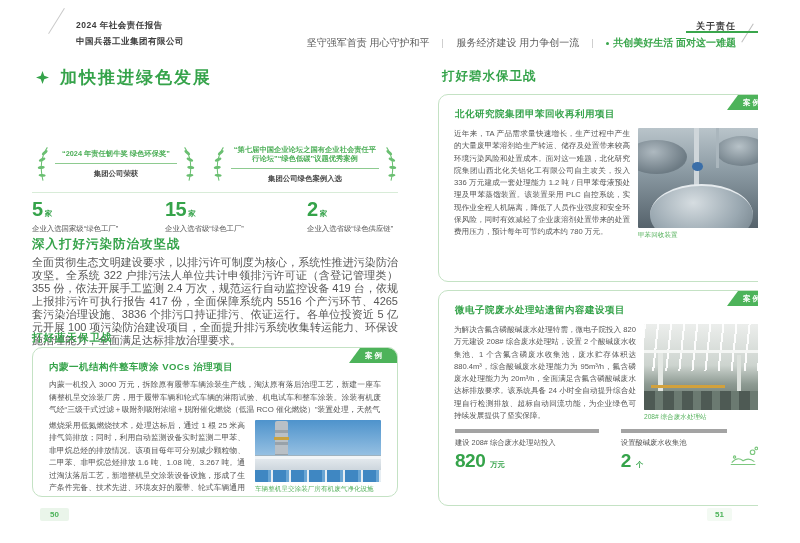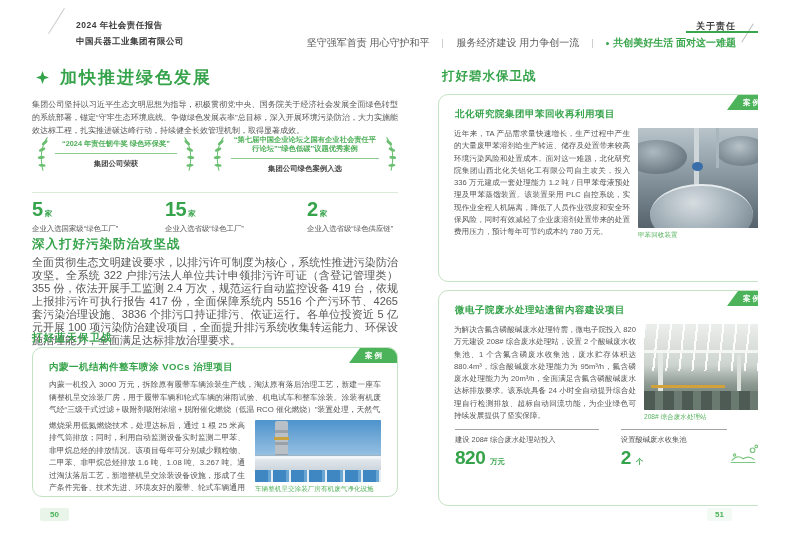--- a/index.html
+++ b/index.html
@@ -23,21 +23,21 @@
   .tab-dot { width:3px; height:3px; border-radius:50%; background:#3aa64c; display:inline-block; }
 
   
   .lpage { position:absolute; left:32px; top:60px; width:366px; height:452px; }
   .rpage { position:absolute; left:438px; top:60px; width:338px; height:452px; }
 
   
   .l-title-row { position:absolute; left:4px; top:6px; display:flex; align-items:center; gap:11px; }
   .l-title { font-size:17px; font-weight:bold; color:#35a34a; letter-spacing:2px; }
   .l-intro { position:absolute; left:0; top:38px; width:366px; font-size:8px; line-height:13px; text-align:justify; color:#565656; }
-  .awards { position:absolute; left:2px; top:70px; width:364px; height:48px; display:flex; gap:14px; }
+  .awards { position:absolute; left:2px; top:80px; width:364px; height:48px; display:flex; gap:14px; }
   .award { flex:1; display:flex; align-items:center; justify-content:center; gap:5px; }
   .award-mid { text-align:center; }
   .award-name { font-size:7.3px; line-height:9.5px; color:#4daf58; font-weight:bold;
                 border-bottom:1px solid #8ecb90; padding-bottom:4px; }
   .award-sub  { font-size:7.4px; font-weight:bold; color:#4a4a4a; margin-top:5px; }
   .l-divider { position:absolute; left:0; top:132px; width:366px; height:1px; background:#d8ecd8; }
   .stat { position:absolute; top:138px; }
   .stat-1 { left:0;  width:130px; }
   .stat-2 { left:133px; width:138px; }
   .stat-3 { left:275px; width:91px; }
@@ -94,21 +94,21 @@
       background:repeating-linear-gradient(90deg,#4e5a54 0 11px,#6b7a71 11px 19px); }
 
   
   .r-heading { position:absolute; left:4px; top:8px; font-size:12.5px; font-weight:bold; color:#35a34a; letter-spacing:1px; }
   .card1 { left:0; top:34px; width:338px; height:188px; }
   .card2 { left:0; top:230px; width:338px; height:216px; }
   .card-flex { display:flex; gap:8px; padding:2px 15px 0; }
   .card1 .body { width:176px; font-size:7.6px; line-height:12.3px; text-align:justify; }
   .card2 .body { width:182px; font-size:7.6px; line-height:12.3px; text-align:justify; }
   .stats-row { display:flex; align-items:flex-start; padding:0 16px; margin-top:7px; }
-  .rstat { border-top:1px solid #a3a3a3; padding-top:5px; }
+  .rstat { border-top:4px solid #a3a3a3; padding-top:5px; }
   .rstat-1 { width:152px; margin-right:22px; }
   .rstat-2 { width:112px; }
   .rstat-label { font-size:7.3px; color:#565656; }
   .rstat-vrow { margin-top:2px; }
   .rstat-num { font-size:19px; font-weight:bold; color:#35a34a; letter-spacing:-.5px; }
   .rstat-unit { font-size:7.3px; font-weight:bold; color:#35a34a; margin-left:5px; }
   .pond-icon { margin-left:auto; align-self:center; margin-top:10px; }
 
   
   .pg { position:absolute; top:508px; font-size:8px; font-weight:bold; color:#4db35a; }
@@ -137,21 +137,20 @@
     </span>
   </div>
 
   <div class="lpage">
     <div class="l-title-row">
       <svg width="13" height="13" viewBox="0 0 24 24">
         <path d="M12 0 L15.2 8.8 L24 12 L15.2 15.2 L12 24 L8.8 15.2 L0 12 L8.8 8.8 Z" fill="#35a34a"></path>
       </svg>
       <span class="l-title">加快推进绿色发展</span>
     </div>
-    <div class="l-intro">集团公司坚持以习近平生态文明思想为指导，积极贯彻党中央、国务院关于经济社会发展全面绿色转型的系统部署，锚定“守牢生态环境底线、争做绿色发展表率”总目标，深入开展环境污染防治，大力实施能效达标工程，扎实推进碳达峰行动，持续健全长效管理机制，取得显著成效。</div>
 
     <div class="awards">
       <div class="award">
         <svg width="14" height="40" viewBox="0 0 16 42">
           <path d="M13 2 C6 12 4 24 8 40" stroke="#6abf71" stroke-width="1.2" fill="none"></path>
           <ellipse cx="10" cy="8" rx="4" ry="1.6" fill="#6abf71" transform="rotate(-40 10 8)"></ellipse>
           <ellipse cx="7" cy="16" rx="4" ry="1.6" fill="#6abf71" transform="rotate(-25 7 16)"></ellipse>
           <ellipse cx="6" cy="25" rx="4" ry="1.6" fill="#6abf71" transform="rotate(-10 6 25)"></ellipse>
           <ellipse cx="7" cy="34" rx="4" ry="1.6" fill="#6abf71" transform="rotate(5 7 34)"></ellipse>
         </svg>

